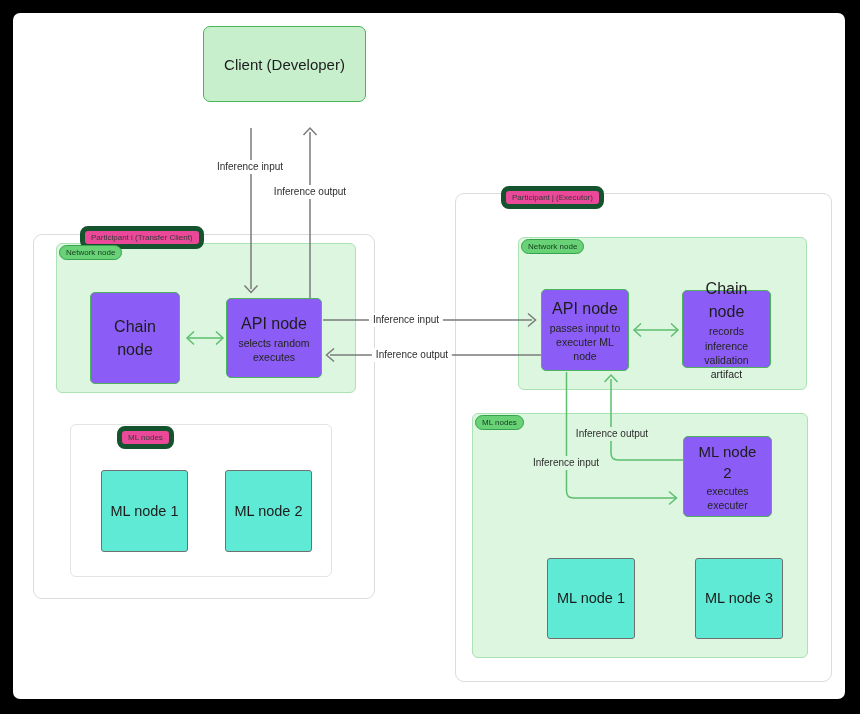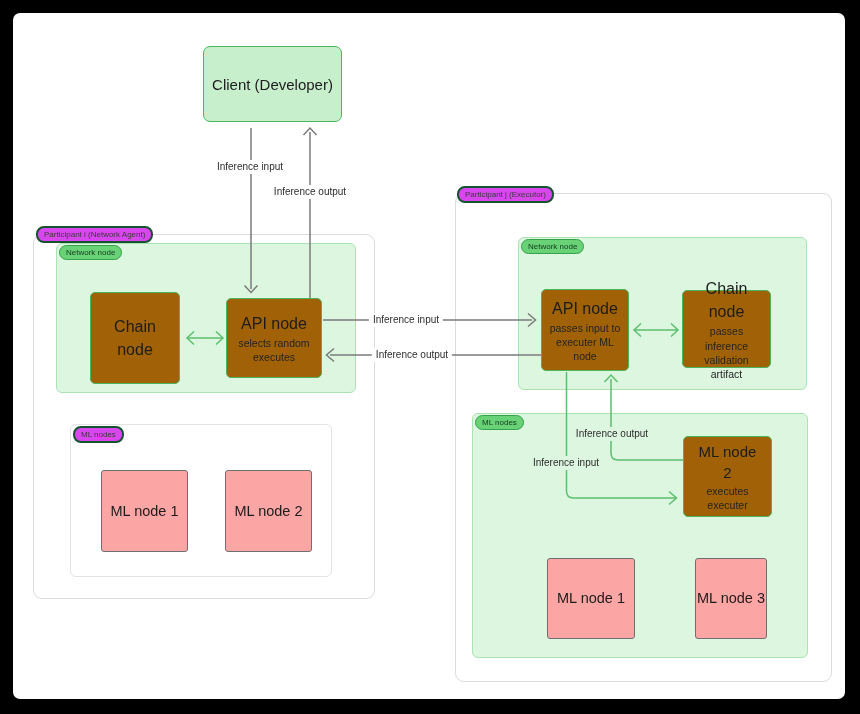--- a/index.html
+++ b/index.html
@@ -18,64 +18,64 @@
     position:absolute;background:#fff;border:1px solid #dcdcdc;border-radius:9px;
   }
   .region-green{
     position:absolute;background:#ddf6e0;border:1px solid #abe2b4;border-radius:6px;
   }
   .region-white{
     position:absolute;background:#fff;border:1px solid #e3e3e3;border-radius:6px;
   }
   
   .node-green{
-    position:absolute;background:#a16207;border:1.5px solid #4cb55c;border-radius:5px;
+    position:absolute;background:#8b5cf6;border:1.5px solid #4cb55c;border-radius:5px;
     display:flex;flex-direction:column;align-items:center;justify-content:center;
     text-align:center;box-sizing:border-box;padding:4px 8px;
   }
   .node-white{
-    position:absolute;background:#fca5a5;border:1.5px solid #6f6f6f;border-radius:3px;
+    position:absolute;background:#5eead4;border:1.5px solid #6f6f6f;border-radius:3px;
     display:flex;flex-direction:column;align-items:center;justify-content:center;
     text-align:center;box-sizing:border-box;
   }
   .node-title{font-size:16px;color:#1c1c1c;line-height:1.45;}
   .node-title-sm{font-size:14.5px;color:#1c1c1c;line-height:1.4;}
   .node-sub{font-size:10.5px;color:#242424;line-height:1.35;margin-top:1px;}
   
   .pill{
     position:absolute;font-size:8px;line-height:1;padding:2.5px 6px;border-radius:8px;
     white-space:nowrap;z-index:4;
   }
-  .pill-light{background:#d946ef;border:2px solid #14532d;color:#3a3a3a;}
+  .pill-light{background:#ec4899;border:5px solid #14532d;color:#3a3a3a;margin-left:44px;}
   .pill-green{background:#69d277;border:1px solid #35a24c;color:#123b1c;}
   
   .flow-label{
     position:absolute;font-size:10px;color:#2e2e2e;line-height:1;
     padding:2px 4px;transform:translate(-50%,-50%);white-space:nowrap;z-index:6;
   }
   .bg-white{background:#fff;}
   .bg-green{background:#ddf6e0;}
   #arrows{position:absolute;left:0;top:0;z-index:5;pointer-events:none;}
   .client-box{
     position:absolute;background:#c7efcc;border:1.5px solid #4cb55c;border-radius:7px;
     display:flex;align-items:center;justify-content:center;font-size:15px;color:#1c1c1c;
     box-sizing:border-box;
   }
 </style>
 </head>
 <body>
 
 <div id="canvas">
 
-  <div class="client-box" style="left:190px;top:33px;width:139px;height:76px;">
+  <div class="client-box" style="left:190px;top:13px;width:163px;height:76px;">
     <span>Client (Developer)</span>
   </div>
 
   <div class="participant" style="left:20px;top:221px;width:340px;height:363px;"></div>
-  <div class="pill pill-light" style="left:23px;top:213px;">Participant i (Network Agent)</div>
+  <div class="pill pill-light" style="left:23px;top:213px;">Participant i (Transfer Client)</div>
 
   <div class="region-green" style="left:43px;top:230px;width:298px;height:148px;"></div>
   <div class="pill pill-green" style="left:46px;top:232px;">Network node</div>
 
   <div class="node-green" style="left:77px;top:279px;width:90px;height:92px;">
     <div class="node-title">Chain node</div>
   </div>
 
   <div class="node-green" style="left:213px;top:285px;width:96px;height:80px;">
     <div class="node-title">API node</div>
@@ -98,35 +98,35 @@
   <div class="region-green" style="left:505px;top:224px;width:287px;height:151px;"></div>
   <div class="pill pill-green" style="left:508px;top:226px;">Network node</div>
 
   <div class="node-green" style="left:528px;top:276px;width:88px;height:82px;padding:4px 5px;">
     <div class="node-title">API node</div>
     <div class="node-sub">passes input to executer ML node</div>
   </div>
 
   <div class="node-green" style="left:669px;top:277px;width:89px;height:78px;padding:4px 10px;">
     <div class="node-title">Chain node</div>
-    <div class="node-sub">passes inference validation artifact</div>
+    <div class="node-sub">records inference validation artifact</div>
   </div>
 
   <div class="region-green" style="left:459px;top:400px;width:334px;height:243px;"></div>
   <div class="pill pill-green" style="left:462px;top:402px;">ML nodes</div>
 
   <div class="node-green" style="left:670px;top:423px;width:89px;height:81px;padding:4px 9px;">
     <div class="node-title-sm" style="font-size:15px;">ML node 2</div>
     <div class="node-sub">executes executer</div>
   </div>
 
   <div class="node-white" style="left:534px;top:545px;width:88px;height:81px;">
     <div class="node-title-sm">ML node 1</div>
   </div>
-  <div class="node-white" style="left:682px;top:545px;width:72px;height:81px;">
+  <div class="node-white" style="left:682px;top:545px;width:88px;height:81px;">
     <div class="node-title-sm">ML node 3</div>
   </div>
 
   <svg id="arrows" width="832" height="686" viewBox="0 0 832 686">
 
     <g stroke="#7a7a7a" stroke-width="1.5" fill="none">
       <line x1="238" y1="115" x2="238" y2="276"></line>
       <polyline points="231.5,272.5 238,279.5 244.5,272.5"></polyline>
     </g>
 

